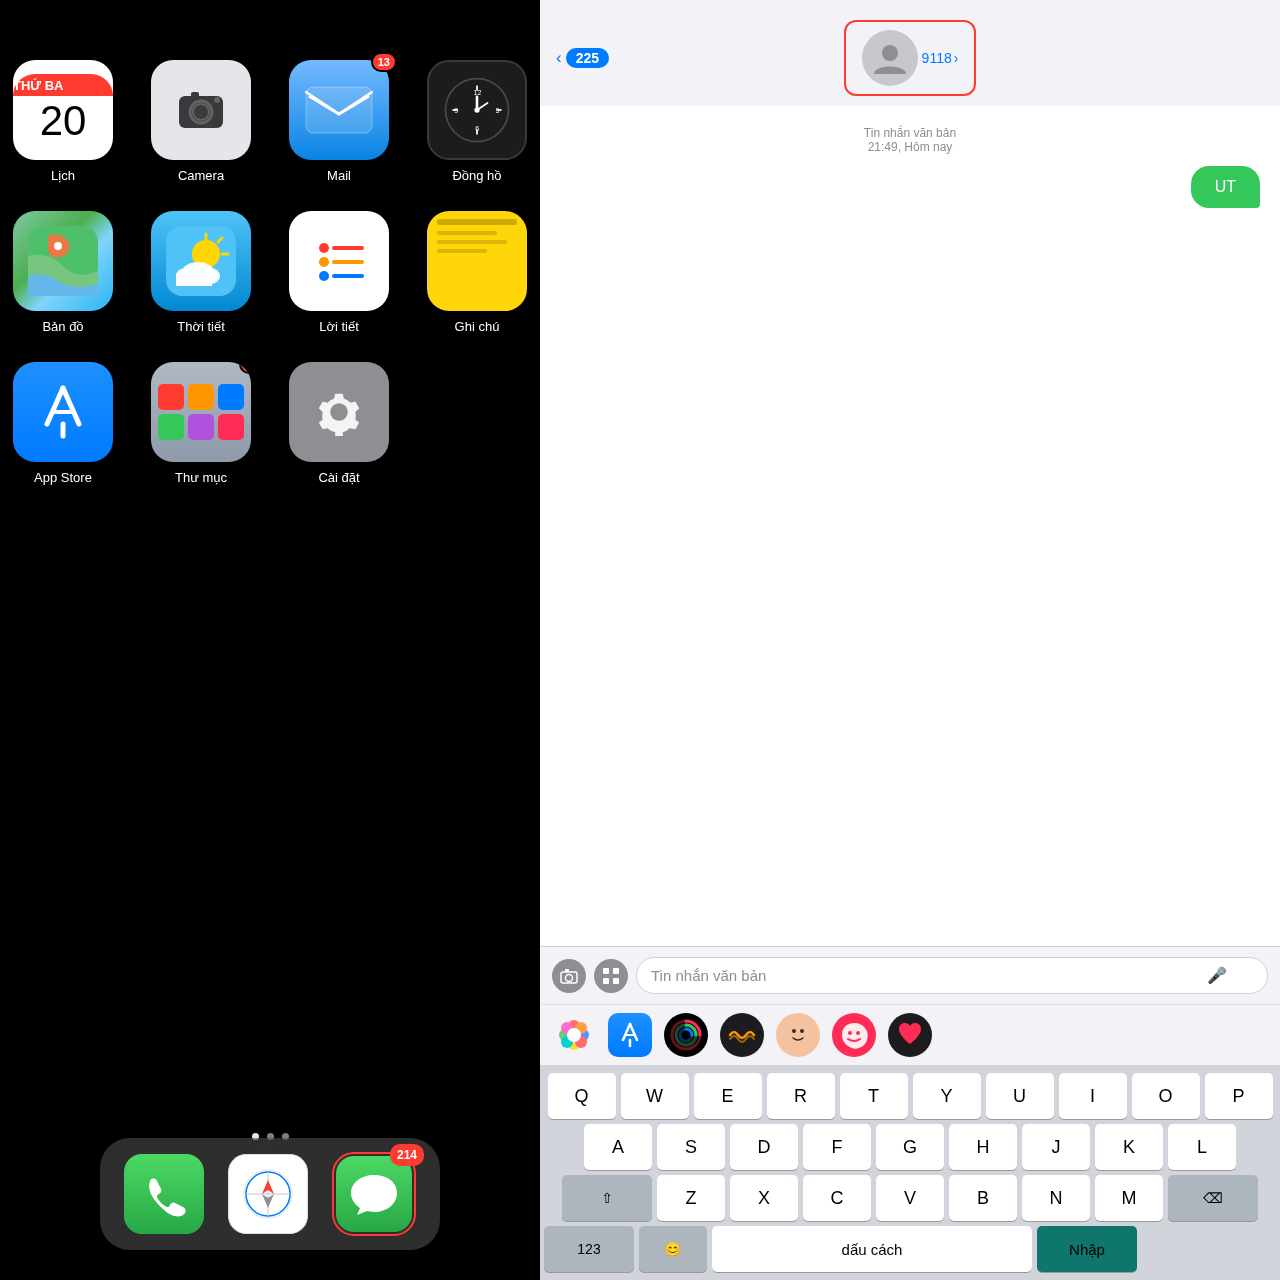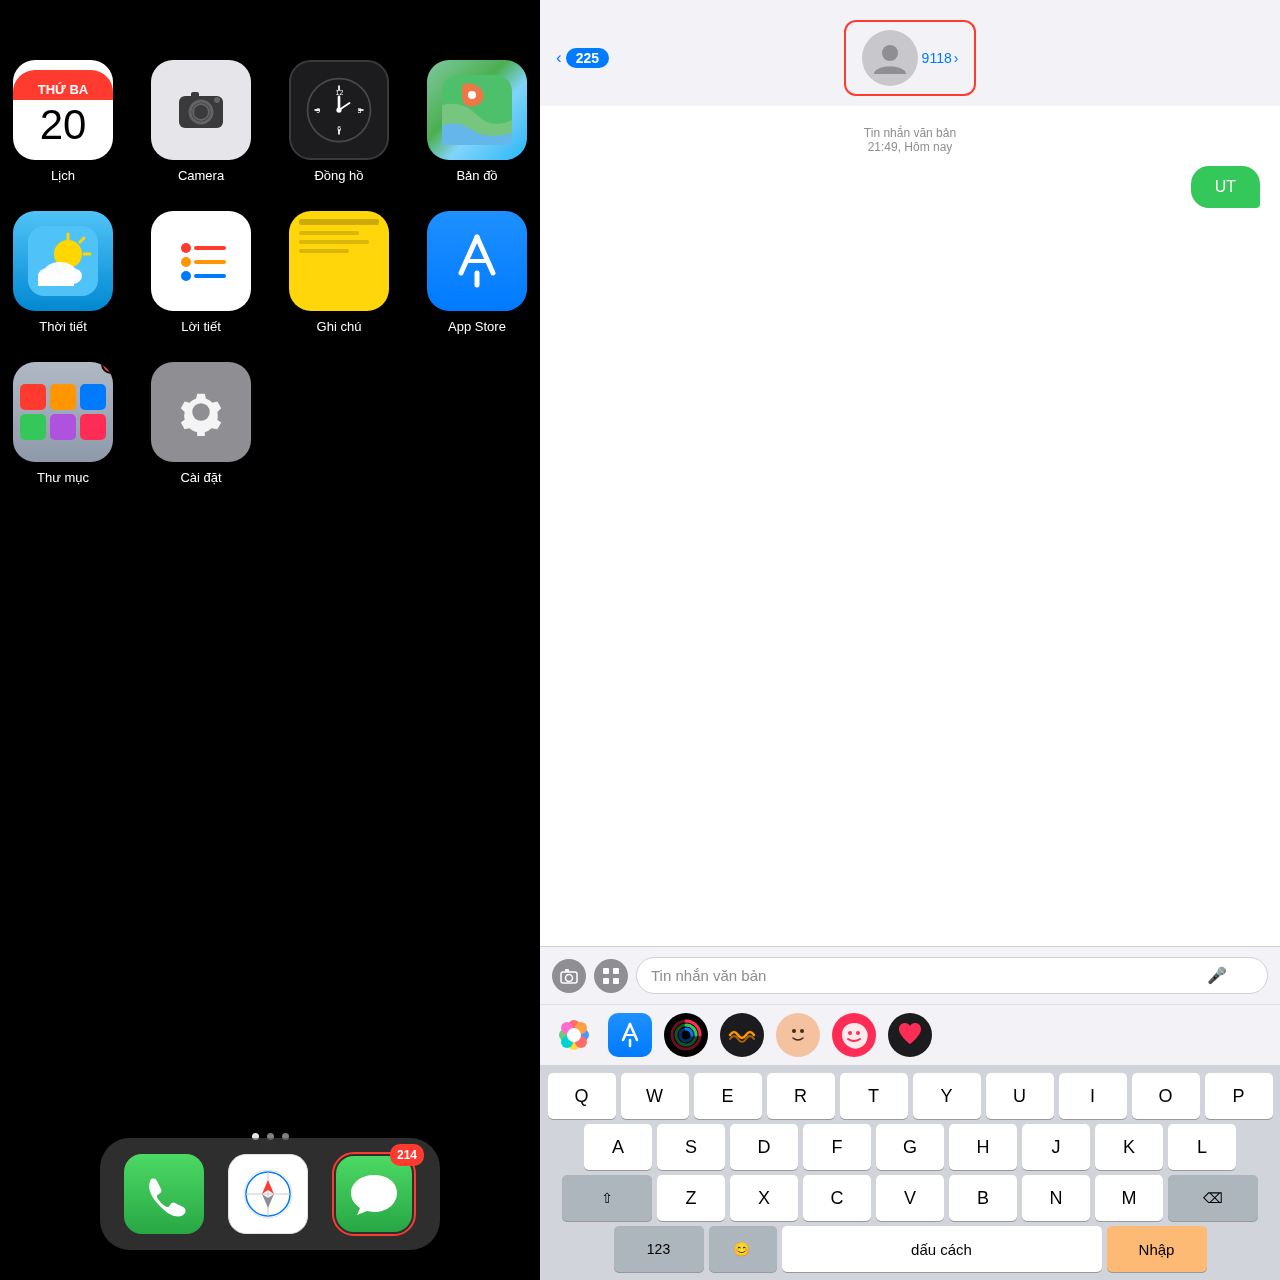--- a/index.html
+++ b/index.html
@@ -74,25 +74,25 @@
     
     .icon-calendar {
       background: #fff;
       flex-direction: column;
       border-radius: 22px;
     }
     .calendar-header {
       background: #ff3b30;
       width: 100%;
       border-radius: 22px 22px 0 0;
-      text-align: center;
+      text-align: left;
       color: white;
       font-size: 13px;
       font-weight: 600;
-      padding: 12px 0 3px;
+      padding: 4px 0 3px;
     }
     .calendar-date {
       font-size: 42px;
       font-weight: 200;
       color: #000;
       line-height: 1;
       padding: 4px 0;
     }
 
     
@@ -409,28 +409,28 @@
       min-width: 320px;
       font-size: 15px;
     }
 
     .key-wide {
       min-width: 80px;
       max-width: 90px;
     }
 
     .key-return {
-      background: #fdba74;
+      background: #0f766e;
       font-size: 15px;
     }
 
     .kb-bottom-row {
       display: flex;
       gap: 5px;
-      justify-content: center;
+      justify-content: flex-start;
       margin-bottom: 4px;
     }
 
     
     .gear-svg {
       width: 70px;
       height: 70px;
     }
 
     .clock-face {
@@ -459,20 +459,36 @@
           <rect x="6" y="14" width="44" height="32" rx="6" fill="#3a3a3c"></rect>
           <circle cx="28" cy="30" r="11" fill="none" stroke="#636366" stroke-width="3"></circle>
           <circle cx="28" cy="30" r="8" fill="none" stroke="#636366" stroke-width="2"></circle>
           <rect x="18" y="10" width="8" height="6" rx="2" fill="#3a3a3c"></rect>
           <circle cx="44" cy="18" r="3" fill="#636366"></circle>
         </svg>
       </div>
       <span class="app-label">Camera</span>
     </div>
 
+    <div class="app-item">
+      <div class="app-icon icon-mail" style="position:relative;">
+        <div class="badge">13</div>
+        <svg width="64" height="44" viewBox="0 0 64 44">
+          <rect x="2" y="2" width="60" height="40" rx="6" fill="none"></rect>
+          <path d="M2 8 L32 26 L62 8" stroke="white" stroke-width="3" fill="none"></path>
+          <rect x="2" y="2" width="60" height="40" rx="6" fill="none" stroke="none"></rect>
+          <polygon points="2,8 32,26 62,8 62,42 2,42" fill="none" stroke="white" stroke-width="0"></polygon>
+        </svg>
+        <svg style="position:absolute" width="68" height="48" viewBox="0 0 68 48">
+          <rect x="1" y="1" width="66" height="46" rx="7" fill="rgba(255,255,255,0.15)" stroke="rgba(255,255,255,0.3)" stroke-width="1"></rect>
+          <path d="M1 6 L34 28 L67 6" stroke="white" stroke-width="2.5" fill="none" stroke-linecap="round"></path>
+        </svg>
+      </div>
+      <span class="app-label">Mail</span>
+    </div>
 
     <div class="app-item">
       <div class="app-icon icon-clock">
         <svg class="clock-face" viewBox="0 0 80 80">
           <circle cx="40" cy="40" r="36" fill="#1c1c1e" stroke="#48484a" stroke-width="2"></circle>
           <circle cx="40" cy="40" r="32" fill="#1c1c1e"></circle>
 
           <line x1="40" y1="12" x2="40" y2="18" stroke="white" stroke-width="2"></line>
           <line x1="40" y1="62" x2="40" y2="68" stroke="white" stroke-width="2"></line>
           <line x1="12" y1="40" x2="18" y2="40" stroke="white" stroke-width="2"></line>

